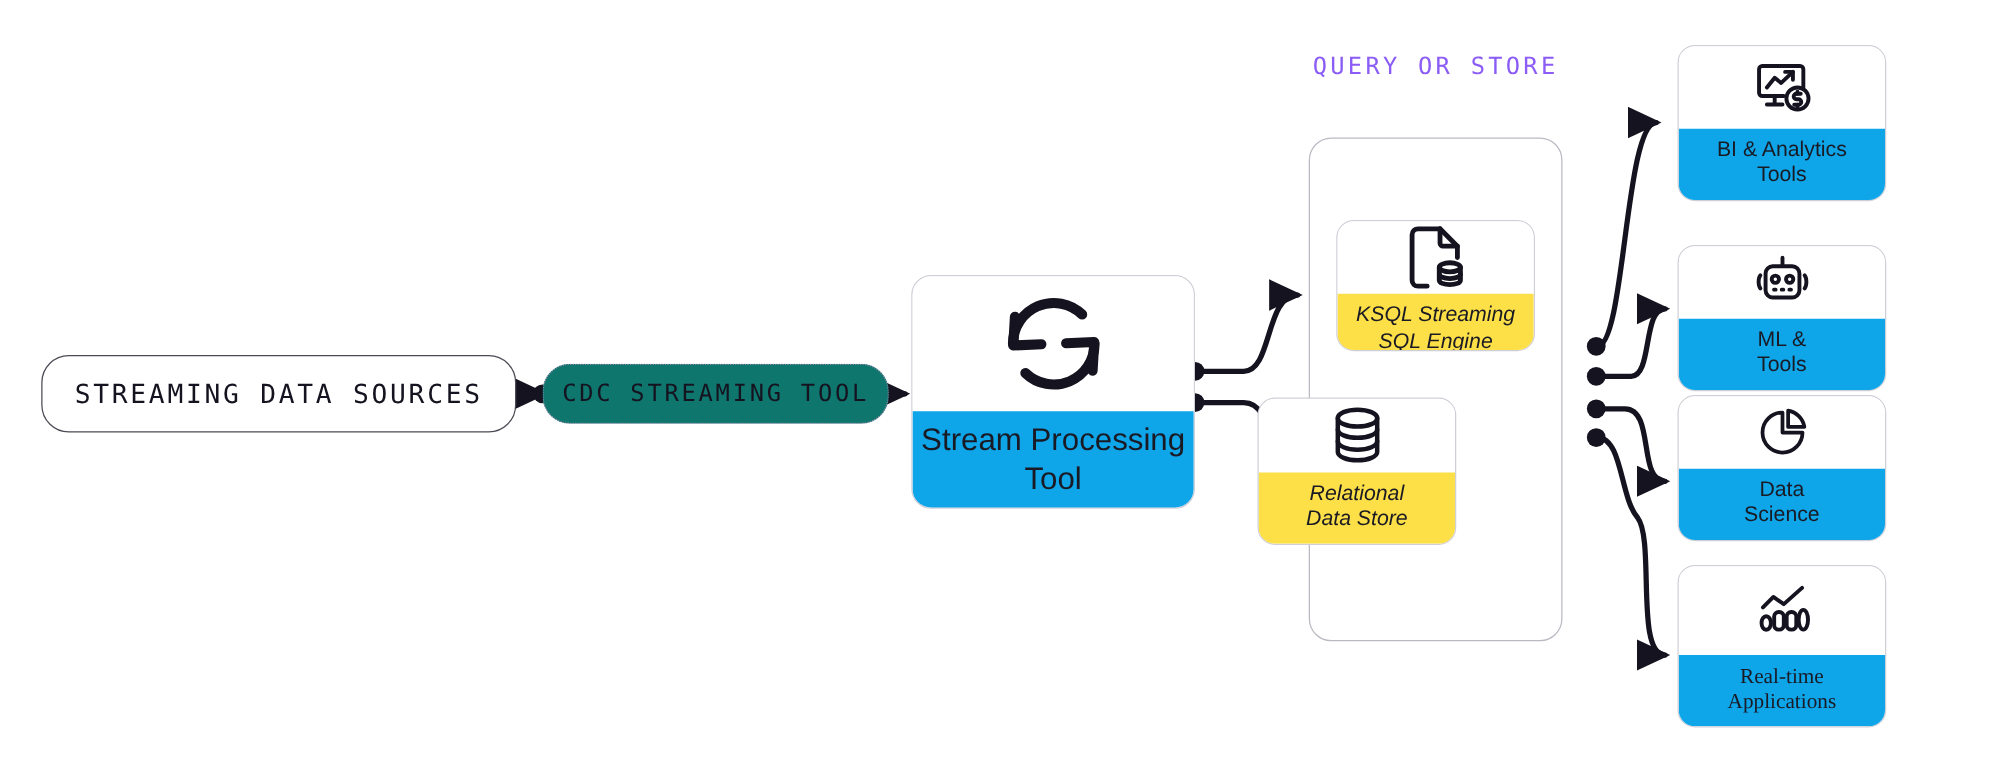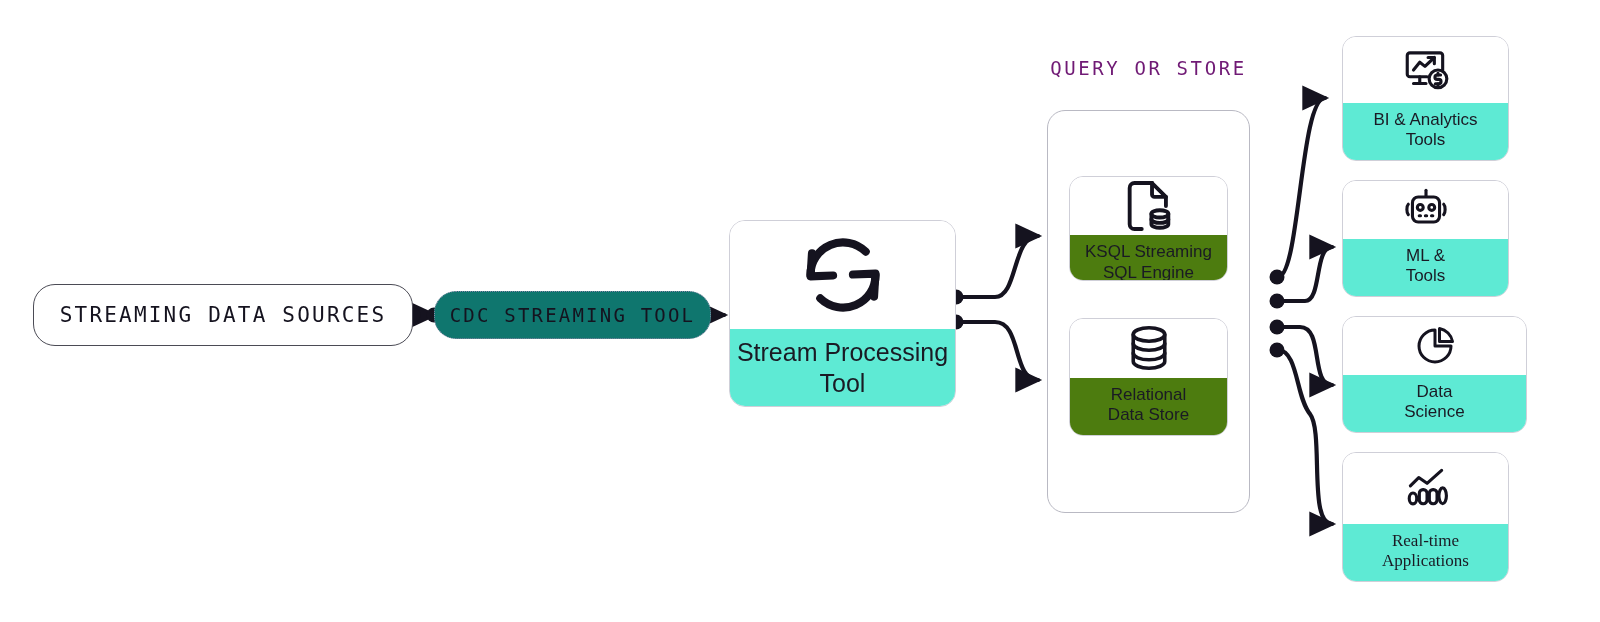--- a/index.html
+++ b/index.html
@@ -43,46 +43,46 @@
     border-radius: 14px;
     overflow: hidden;
     display: flex; flex-direction: column;
   }
   .card .icon-area {
     flex: 1 1 auto;
     display: flex; align-items: center; justify-content: center;
     background: #ffffff;
   }
   .card .caption {
-    background: #5eead4;
+    background: #0ea5e9;
     color: #1a1a24;
     text-align: center;
     line-height: 1.22;
     padding: 7px 4px 9px;
     font-size: 17px;
   }
-  .card.plain .caption { background: #4d7c0f; }
+  .card.plain .caption { background: #fde047; font-style: italic; }
 
   
   #stream-processing-card { width: 227px; height: 187px; left: 729px; top: 220px;
      border: 1.3px solid #cfcfd8; border-radius: 16px; }
   #stream-processing-card .caption { font-size: 25px; padding: 8px 4px 10px; }
 
   
   #query-store-group {
     position: absolute; left: 1047px; top: 110px;
     width: 203px; height: 403px;
     border: 1.3px solid #b9b9c3; border-radius: 18px;
     background: transparent;
   }
   #query-store-title {
-    position: absolute; left: 1047px; top: 57px; width: 203px;
+    position: absolute; left: 1047px; top: 42px; width: 203px;
     text-align: center;
     font-family: "DejaVu Sans Mono", monospace;
-    font-size: 19px; letter-spacing: 2.6px; color: #701a75;
+    font-size: 19px; letter-spacing: 2.6px; color: #8b5cf6;
     white-space: nowrap;
   }
 
   .svgicon { display:block; }
 </style>
 </head>
 <body>
 
 <div id="stage">
 
@@ -161,21 +161,21 @@
           <path d="M26 35c0 1.7 3.1 3 7 3s7-1.3 7-3"></path>
         </svg>
       </span>
     </div>
     <div class="caption">
       <div>KSQL Streaming</div>
       <div>SQL Engine</div>
     </div>
   </div>
 
-  <div class="card plain" style="left:1069px; top:318px; width:159px; height:118px;">
+  <div class="card plain" style="left:1006px; top:318px; width:159px; height:118px;">
     <div class="icon-area">
       <span>
         <svg class="svgicon" width="54" height="54" viewBox="0 0 48 48" fill="none" stroke="#15131f" stroke-width="3.2" stroke-linecap="round" stroke-linejoin="round">
           <ellipse cx="24" cy="12" rx="14" ry="6"></ellipse>
           <path d="M10 12v24c0 3.3 6.3 6 14 6s14-2.7 14-6V12"></path>
           <path d="M10 20c0 3.3 6.3 6 14 6s14-2.7 14-6"></path>
           <path d="M10 28.5c0 3.3 6.3 6 14 6s14-2.7 14-6"></path>
         </svg>
       </span>
     </div>
@@ -198,41 +198,41 @@
           <path d="M35.5 27.2v1.6M35.5 37.2v1.6"></path>
         </svg>
       </span>
     </div>
     <div class="caption">
       <div>BI &amp; Analytics</div>
       <div>Tools</div>
     </div>
   </div>
 
-  <div class="card" style="left:1342px; top:180px; width:167px; height:117px;">
+  <div class="card" style="left:1342px; top:196px; width:167px; height:117px;">
     <div class="icon-area">
       <span>
         <svg class="svgicon" width="50" height="50" viewBox="0 0 48 48" fill="none" stroke="#15131f" stroke-width="3" stroke-linecap="round" stroke-linejoin="round">
           <path d="M24 5v5.5"></path>
           <rect x="11" y="11.5" width="26" height="24" rx="5.5"></rect>
           <circle cx="18.5" cy="21.5" r="2.8"></circle>
           <circle cx="29.5" cy="21.5" r="2.8"></circle>
           <path d="M17.5 29.5h1.2M23.4 29.5h1.2M29.3 29.5h1.2"></path>
           <path d="M7 18.5C5.2 20.4 5.2 26.6 7 28.5"></path>
           <path d="M41 18.5c1.8 1.9 1.8 8.1 0 10"></path>
         </svg>
       </span>
     </div>
     <div class="caption">
       <div>ML &amp;</div>
       <div>Tools</div>
     </div>
   </div>
 
-  <div class="card" style="left:1342px; top:316px; width:185px; height:117px;">
+  <div class="card" style="left:1342px; top:316px; width:167px; height:117px;">
     <div class="icon-area">
       <span>
         <svg class="svgicon" width="48" height="48" viewBox="0 0 48 48" fill="none" stroke="#15131f" stroke-width="3" stroke-linecap="round" stroke-linejoin="round">
           <path d="M24 8a16 16 0 1 0 16 16H24V8z"></path>
           <path d="M28.5 6.5A16 16 0 0 1 41.5 19.5H28.5V6.5z"></path>
         </svg>
       </span>
     </div>
     <div class="caption">
       <div>Data</div>

